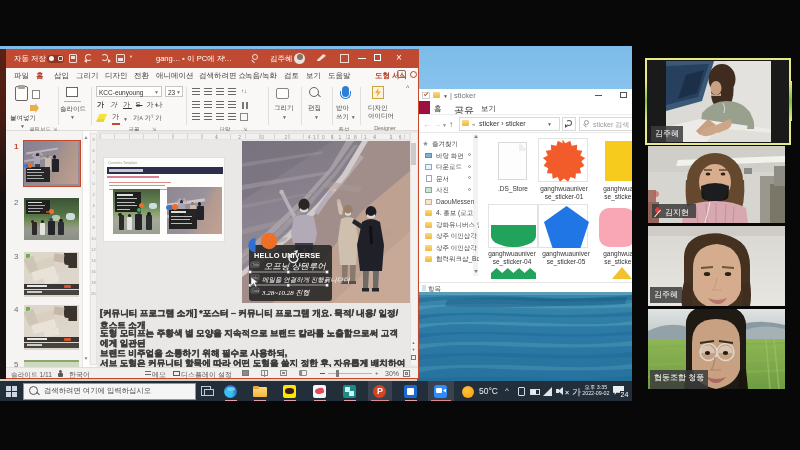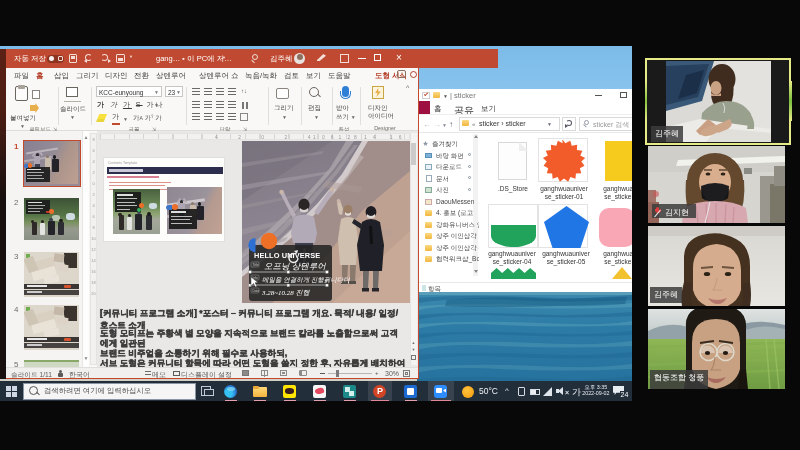--- a/index.html
+++ b/index.html
@@ -38,21 +38,21 @@
       <path d="M0 151 Q60 147 120 150 T215 148 L215 153 Q145 156 85 153 T0 157 Z" fill="#549db4" opacity="0.35"></path>
       <path d="M30 60 Q80 55 140 59 L210 57 L208 64 L140 66 Q80 68 28 66 Z" fill="#16597f" opacity="0.45"></path>
       <rect y="52" width="215" height="3" fill="#77b4c6" opacity="0.5"></rect>
     </svg>
   </div>
 
   <div class="ab" id="ppt" style="left:0;top:49px;width:419px;height:330px">
     <div class="ab" style="left:0;top:0;width:6px;height:330px;background:linear-gradient(180deg,#5c2115 0%,#4a1d13 20%,#301712 32%,#18100e 45%,#17100e 100%)"></div>
     <div class="ab" style="left:6px;top:0;width:413px;height:330px;background:#faf8f7;border-right:1.5px solid #c2492c;border-bottom:1.5px solid #c2492c">
 
-      <div class="ab" style="left:0;top:0;width:492px;height:19px;background:#c04a31">
+      <div class="ab" style="left:0;top:0;width:412px;height:19px;background:#c04a31">
         <div class="ab ko" style="left:8px;top:5px;font-size:7.5px;color:#fff;font-weight:normal">자동 저장</div>
         <div class="ab" style="left:41px;top:5.5px;width:17px;height:8px;background:#8d3420;border-radius:4px"></div>
         <div class="ab" style="left:43px;top:7px;width:5px;height:5px;background:#f6f0ee;border-radius:50%"></div>
         <div class="ab" style="left:52px;top:7px;width:5px;height:5px;border:1px solid #f3ddd6;border-radius:1px"></div>
         <div class="ab" style="left:63px;top:4.5px;width:8px;height:9px;border:1.1px solid #f3ddd6;border-radius:1px"></div>
         <div class="ab" style="left:65px;top:6.5px;width:4px;height:3px;background:#f3ddd6"></div>
         <div class="ab" style="left:79px;top:5px;width:7px;height:7px;border:1.2px solid #f3ddd6;border-radius:50%;border-right-color:transparent"></div>
         <div class="ab" style="left:78px;top:10px;width:0;height:0;border-top:2.5px solid transparent;border-bottom:2.5px solid transparent;border-right:3.5px solid #f3ddd6"></div>
         <div class="ab" style="left:95px;top:5px;width:7px;height:7px;border:1.2px solid #f3ddd6;border-radius:50%;border-left-color:transparent"></div>
         <div class="ab" style="left:102px;top:10px;width:0;height:0;border-top:2.5px solid transparent;border-bottom:2.5px solid transparent;border-left:3.5px solid #f3ddd6"></div>
@@ -73,22 +73,22 @@
         <div class="ab" style="left:390px;top:3px;font-size:10px;color:#fff">×</div>
       </div>
 
       <div class="ab" style="left:0;top:19px;width:412px;height:13px;background:#faf8f7;font-size:7.5px;color:#4b4643">
         <span class="ab ko" style="left:8px;top:3px;font-weight:normal">파일</span>
         <span class="ab ko" style="left:30px;top:3px;font-weight:bold;color:#b5402a;border-bottom:2px solid #c2492c;padding-bottom:1.5px">홈</span>
         <span class="ab ko" style="left:48px;top:3px;font-weight:normal">삽입</span>
         <span class="ab ko" style="left:70px;top:3px;font-weight:normal">그리기</span>
         <span class="ab ko" style="left:99px;top:3px;font-weight:normal">디자인</span>
         <span class="ab ko" style="left:128px;top:3px;font-weight:normal">전환</span>
-        <span class="ab ko" style="left:150px;top:3px;font-weight:normal">상텐루어</span>
-        <span class="ab ko" style="left:193px;top:3px;font-weight:normal">상텐루어 쇼</span>
+        <span class="ab ko" style="left:150px;top:3px;font-weight:normal">애니메이션</span>
+        <span class="ab ko" style="left:193px;top:3px;font-weight:normal">검색하려면 쇼</span>
         <span class="ab ko" style="left:239px;top:3px;font-weight:normal">녹음/녹화</span>
         <span class="ab ko" style="left:278px;top:3px;font-weight:normal">검토</span>
         <span class="ab ko" style="left:300px;top:3px;font-weight:normal">보기</span>
         <span class="ab ko" style="left:322px;top:3px;font-weight:normal">도움말</span>
         <span class="ab ko" style="left:369px;top:3px;font-weight:bold;color:#b5402a">도형 서식</span>
         <span class="ab" style="left:391px;top:2px;width:9px;height:8px;border:1px solid #8a6f5e;border-radius:2px"></span>
         <span class="ab" style="left:404px;top:3px;width:7px;height:7px;border:1.2px solid #b5402a;border-radius:50%"></span>
       </div>
 
       <div class="ab" style="left:0;top:32px;width:412px;height:50px;background:#faf8f7;border-bottom:1px solid #dedcda" id="ribbon">

